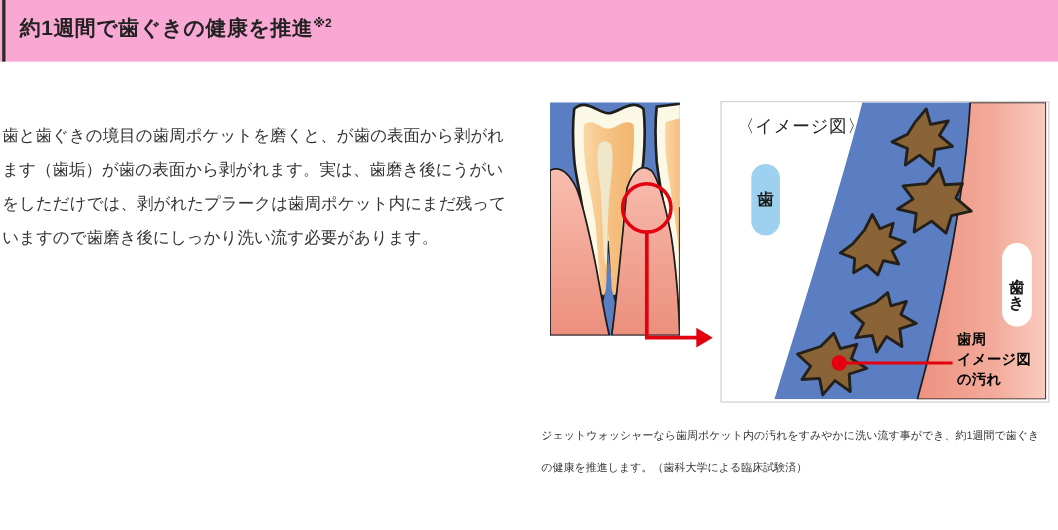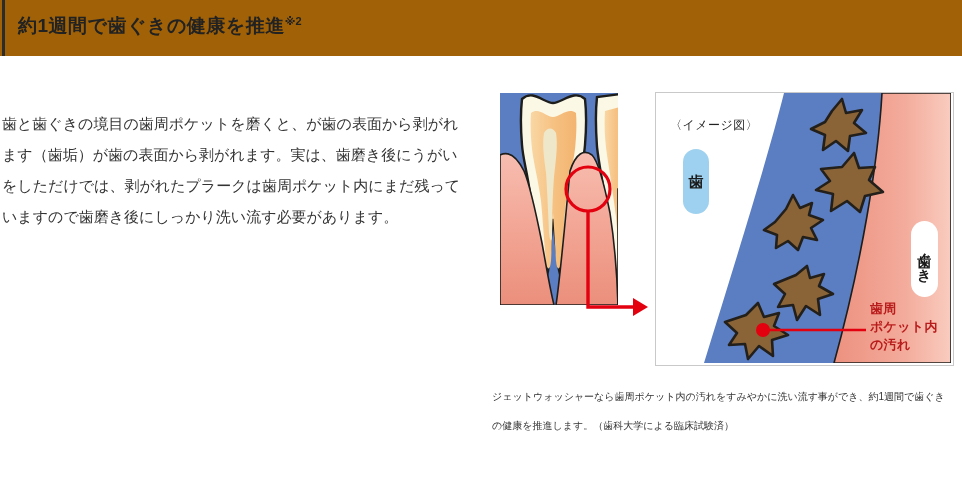--- a/index.html
+++ b/index.html
@@ -15,21 +15,21 @@
     position: relative;
     overflow: hidden;
   }
 
   
   .header-band {
     position: absolute;
     left: 0; top: 0;
     width: 962px;
     height: 56px;
-    background: #a16207;
+    background: #f9a8d4;
   }
   .header-accent {
     position: absolute;
     left: 2px; top: 0;
     width: 3px; height: 56px;
     background: #2b2b2b;
   }
   .header-title {
     position: absolute;
     left: 18px; top: 13px;
@@ -81,22 +81,22 @@
     width: 297px;
     height: 272px;
     border: 1px solid #c9c9c9;
     background: #ffffff;
     overflow: hidden;
   }
   .pocket-svg { display: block; }
 
   .pocket-caption-label {
     position: absolute;
-    left: 14px; top: 24px;
-    font-size: 12px;
+    left: 14px; top: 12px;
+    font-size: 16px;
     color: #222222;
     letter-spacing: 0.5px;
   }
 
   
   .badge-tooth {
     position: absolute;
     left: 27px; top: 56px;
     width: 26px; height: 65px;
     border-radius: 13px;
@@ -132,21 +132,21 @@
     line-height: 1.04;
     letter-spacing: 0px;
   }
 
   
   .pocket-callout {
     position: absolute;
     left: 214px; top: 207px;
     font-size: 13px;
     font-weight: bold;
-    color: #b91c1c;
+    color: #000000;
     line-height: 18px;
     letter-spacing: 0.3px;
   }
 
   
   .figure-caption {
     position: absolute;
     left: 492px; top: 372px;
     width: 462px;
     font-size: 10px;
@@ -255,19 +255,19 @@
     <div class="badge-tooth">
       <span>歯</span>
     </div>
 
     <div class="badge-gum">
       <span>歯ぐき</span>
     </div>
 
     <div class="pocket-callout">
       <div>歯周</div>
-      <div>ポケット内</div>
+      <div>イメージ図</div>
       <div>の汚れ</div>
     </div>
   </div>
 </div>
 
 <p class="figure-caption">ジェットウォッシャーなら歯周ポケット内の汚れをすみやかに洗い流す事ができ、約1週間で歯ぐきの健康を推進します。（歯科大学による臨床試験済）</p>
 
 </body></html>

